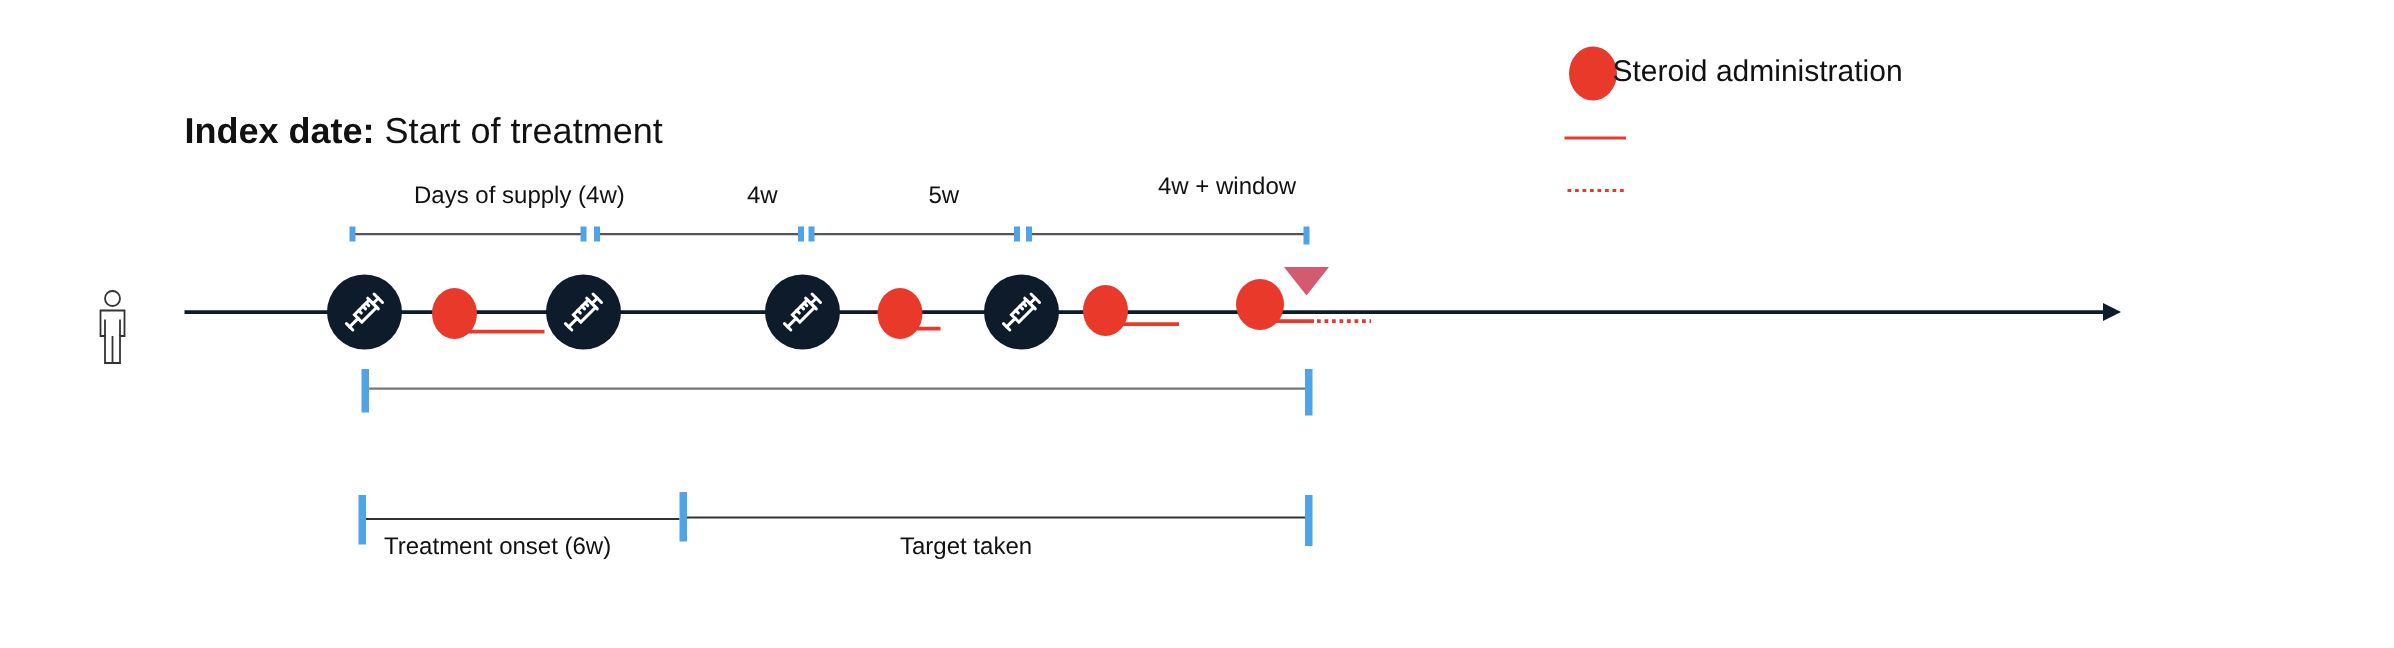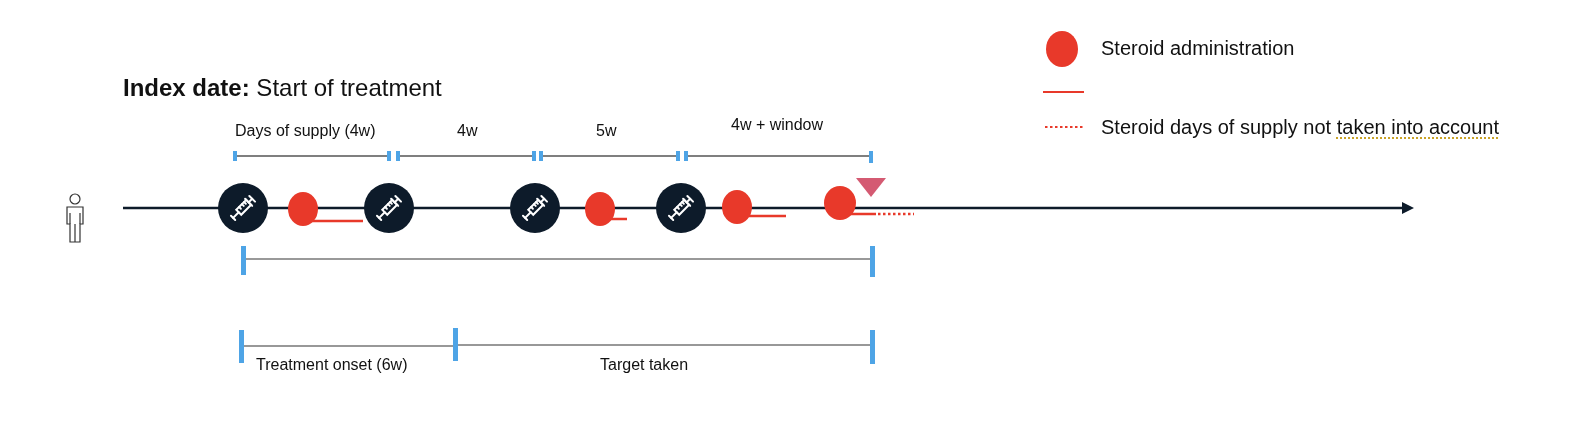--- a/index.html
+++ b/index.html
@@ -2,39 +2,39 @@
 <html><head>
 <meta charset="utf-8">
 <style>
   html, body { margin: 0; padding: 0; background: #ffffff; }
   body { width: 1596px; height: 432px; position: relative; overflow: hidden;
          font-family: "Liberation Sans", sans-serif; color: #111111; }
   #diagram { position: absolute; left: 0; top: 0; width: 1596px; height: 432px; }
   .lbl { position: absolute; white-space: nowrap; }
   .index-title { left: 123px; top: 74px; font-size: 24px; }
   .index-title b { font-weight: bold; }
-  .seg-label { font-size: 16px; top: 122px; }
+  .seg-label { font-size: 16px; top: 122px; margin-left: 41px; }
   .block-title { left: 453px; top: 275px; font-size: 24px; font-weight: bold; }
   .sub-label { font-size: 16px; top: 356px; }
-  .legend-text { font-size: 20px; left: 1101px; }
+  .legend-text { font-size: 20px; left: 1075px; }
   .legend-text sup { font-size: 12px; }
   .underline-dotted { text-decoration: underline dotted #c9a227; text-underline-offset: 3px; }
 </style>
 </head>
 <body>
 
 <div id="diagram">
 
   <div class="lbl index-title">
     <b>Index date:</b><span> Start of treatment</span>
   </div>
 
   <div class="lbl seg-label" style="left:235px;">Days of supply   (4w)</div>
   <div class="lbl seg-label" style="left:457px;">4w</div>
-  <div class="lbl seg-label" style="left:596px;">5w</div>
+  <div class="lbl seg-label" style="left:578px;">5w</div>
   <div class="lbl seg-label" style="left:731px; top:116px;">4w + window</div>
 
   <svg width="1596" height="432" style="position:absolute;left:0;top:0;">
 
     <g>
       <line x1="235" y1="156" x2="389" y2="156" stroke="#555" stroke-width="1.5"></line>
       <rect x="233" y="151" width="4" height="10" fill="#4ea4e6"></rect>
       <rect x="387" y="151" width="4" height="10" fill="#4ea4e6"></rect>
 
       <line x1="397" y1="156" x2="534" y2="156" stroke="#555" stroke-width="1.5"></line>
@@ -156,14 +156,13 @@
       <line x1="1043" y1="92" x2="1084" y2="92" stroke="#e8392a" stroke-width="2"></line>
       <line x1="1045" y1="127" x2="1084" y2="127" stroke="#e8392a" stroke-width="2" stroke-dasharray="2.5,2.5"></line>
     </g>
   </svg>
 
 
   <div class="lbl sub-label" style="left:256px;">Treatment onset   (6w)</div>
   <div class="lbl sub-label" style="left:600px;">Target taken</div>
 
   <div class="lbl legend-text" style="top:37px;">Steroid administration</div>
-  <div class="lbl legend-text" style="top:116px;"><span>Steroid days of supply not </span><span class="underline-dotted">taken into account</span></div>
 </div>
 
 </body></html>

